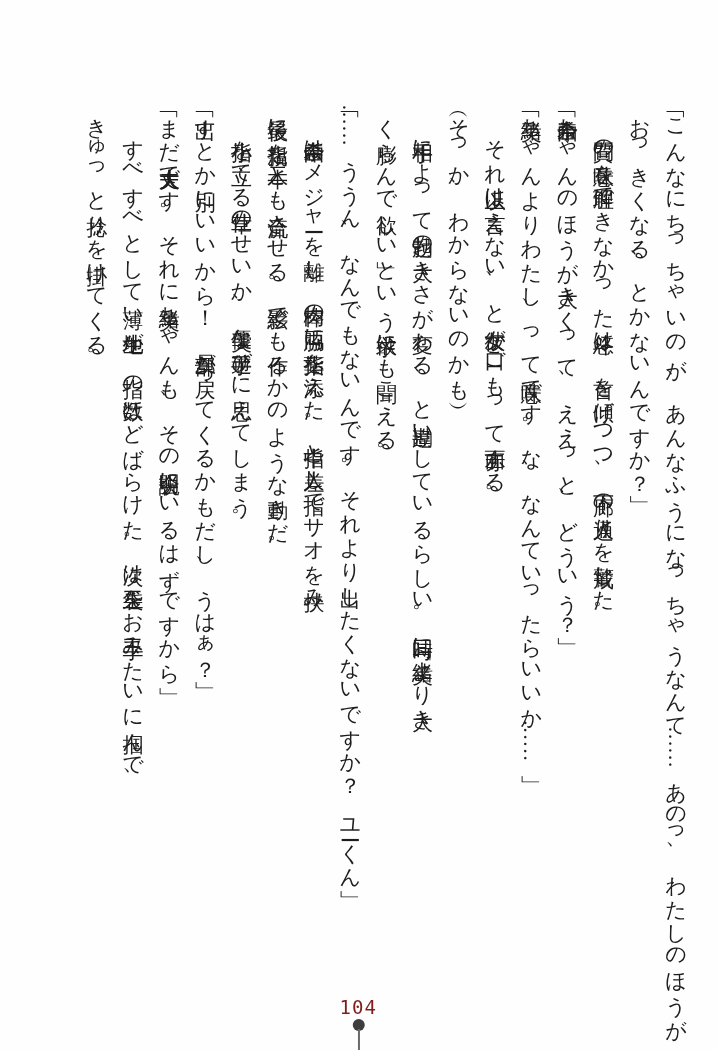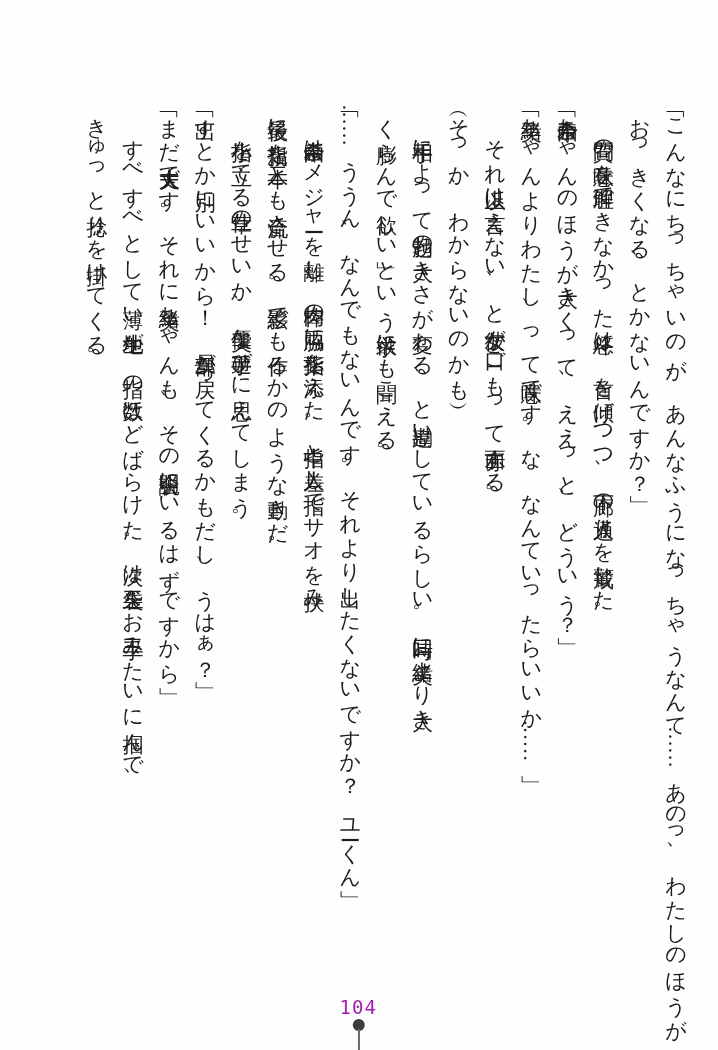--- a/index.html
+++ b/index.html
@@ -36,21 +36,21 @@
     text-indent: 21px;
   }
   .page-number {
     position: absolute;
     top: 996px;
     left: 50%;
     transform: translateX(-52%);
     font-family: "DejaVu Sans Mono", "Liberation Mono", monospace;
     font-size: 19px;
     letter-spacing: 1px;
-    color: #a21caf;
+    color: #7f1d1d;
   }
   .marker-dot {
     position: absolute;
     top: 1019px;
     left: 50%;
     transform: translateX(-52%);
     width: 12px;
     height: 12px;
     border-radius: 50%;
     background: #3d3d3d;

